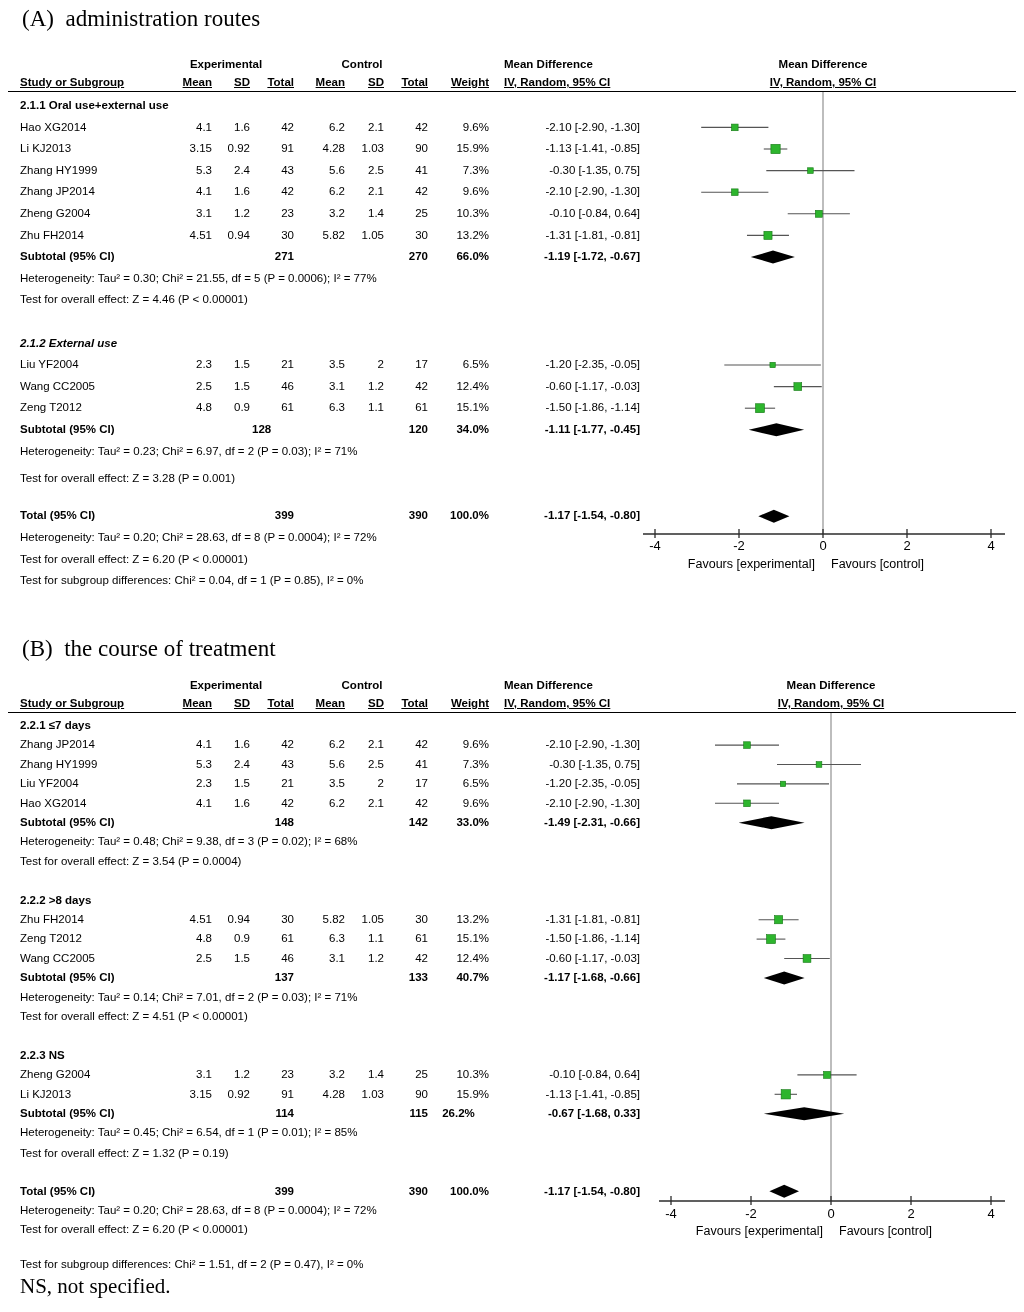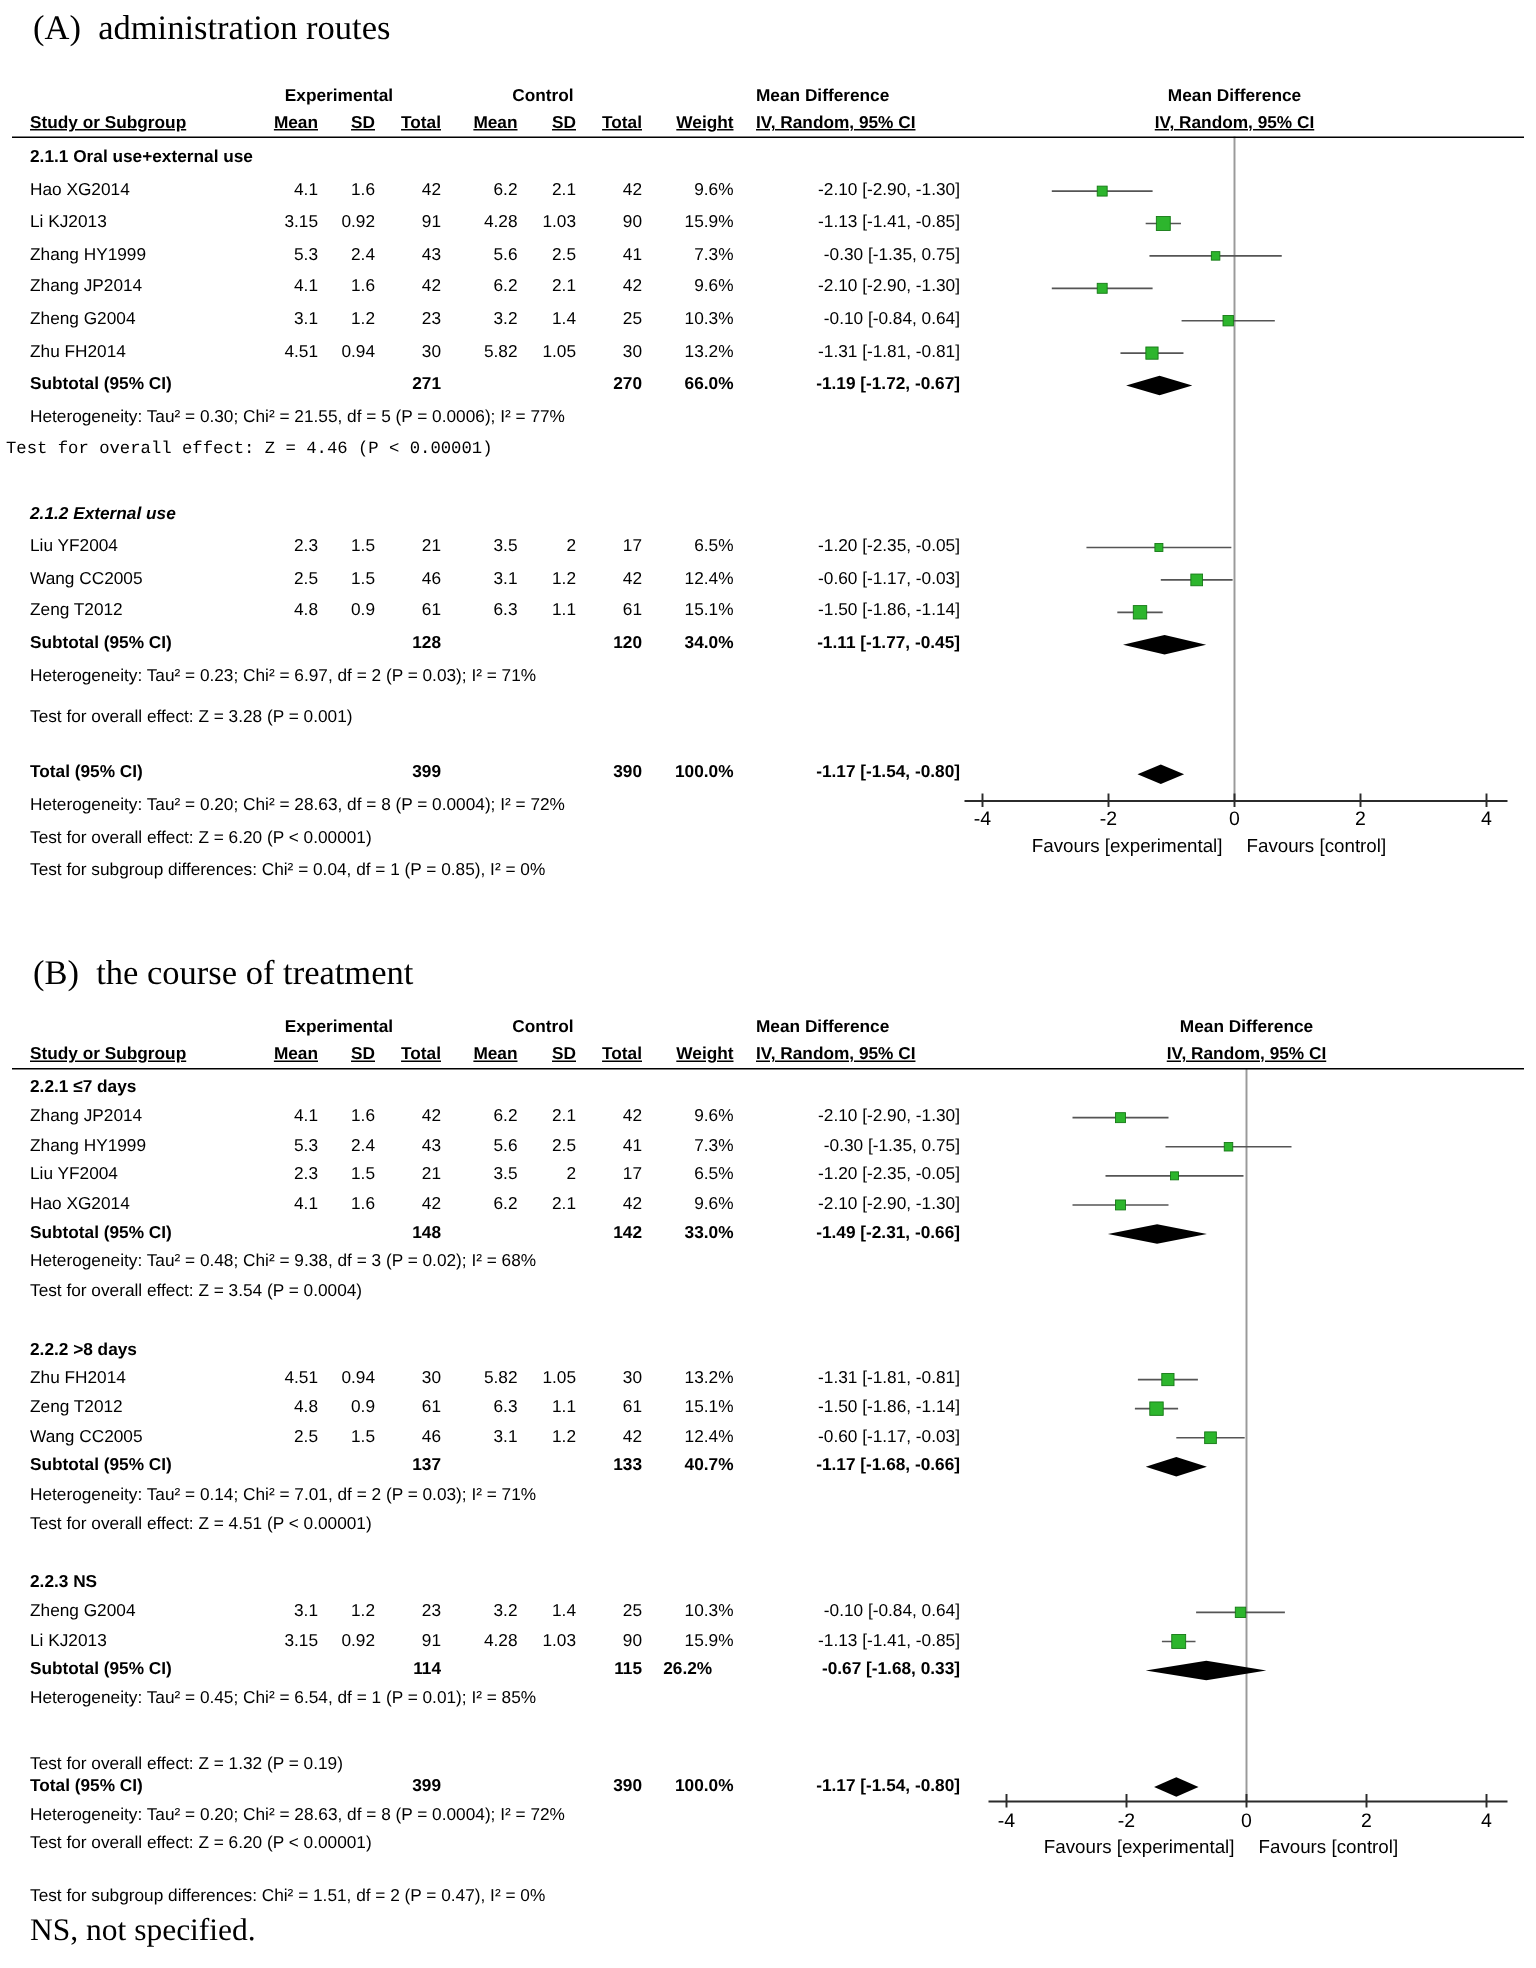--- a/index.html
+++ b/index.html
@@ -153,21 +153,21 @@
         <span class="cellspan" style="left: 20px; width: 230px; text-align: left; font-weight: bold;">Subtotal (95% CI)</span>
         <span class="cellspan" style="left: 252px; width: 42px; text-align: right; font-weight: bold;">271</span>
         <span class="cellspan" style="left: 386px; width: 42px; text-align: right; font-weight: bold;">270</span>
         <span class="cellspan" style="left: 428px; width: 61px; text-align: right; font-weight: bold;">66.0%</span>
         <span class="cellspan" style="left: 492px; width: 148px; text-align: right; font-weight: bold;">-1.19 [-1.72, -0.67]</span>
       </div>
       <div class="row" style="top: 267.8px; height: 21.6px; line-height: 21.6px;">
         <span class="cellspan" style="left: 20px;">Heterogeneity: Tau² = 0.30; Chi² = 21.55, df = 5 (P = 0.0006); I² = 77%</span>
       </div>
       <div class="row" style="top: 289.4px; height: 21.6px; line-height: 21.6px;">
-        <span class="cellspan" style="left: 4px; font-family: Liberation Mono, monospace;">Test for overall effect: Z = 4.46 (P &lt; 0.00001)</span>
+        <span class="cellspan" style="left: 20px;">Test for overall effect: Z = 4.46 (P &lt; 0.00001)</span>
       </div>
       <div class="row" style="top: 332.6px; height: 21.6px; line-height: 21.6px;">
         <span class="cellspan" style="left: 20px; font-weight: bold; font-style: italic;">2.1.2 External use</span>
       </div>
       <div class="row" style="top: 354.2px; height: 21.6px; line-height: 21.6px;">
         <span class="cellspan" style="left: 20px; width: 230px; text-align: left;">Liu YF2004</span>
         <span class="cellspan" style="left: 158px; width: 54px; text-align: right;">2.3</span>
         <span class="cellspan" style="left: 214px; width: 36px; text-align: right;">1.5</span>
         <span class="cellspan" style="left: 252px; width: 42px; text-align: right;">21</span>
         <span class="cellspan" style="left: 296px; width: 49px; text-align: right;">3.5</span>
@@ -193,21 +193,21 @@
         <span class="cellspan" style="left: 214px; width: 36px; text-align: right;">0.9</span>
         <span class="cellspan" style="left: 252px; width: 42px; text-align: right;">61</span>
         <span class="cellspan" style="left: 296px; width: 49px; text-align: right;">6.3</span>
         <span class="cellspan" style="left: 347px; width: 37px; text-align: right;">1.1</span>
         <span class="cellspan" style="left: 386px; width: 42px; text-align: right;">61</span>
         <span class="cellspan" style="left: 428px; width: 61px; text-align: right;">15.1%</span>
         <span class="cellspan" style="left: 492px; width: 148px; text-align: right;">-1.50 [-1.86, -1.14]</span>
       </div>
       <div class="row" style="top: 419px; height: 21.6px; line-height: 21.6px;">
         <span class="cellspan" style="left: 20px; width: 230px; text-align: left; font-weight: bold;">Subtotal (95% CI)</span>
-        <span class="cellspan" style="left: 252px; width: 42px; text-align: right; font-weight: bold;">128</span>
+        <span class="cellspan" style="left: 252px; width: 42px; font-weight: bold;">128</span>
         <span class="cellspan" style="left: 386px; width: 42px; text-align: right; font-weight: bold;">120</span>
         <span class="cellspan" style="left: 428px; width: 61px; text-align: right; font-weight: bold;">34.0%</span>
         <span class="cellspan" style="left: 492px; width: 148px; text-align: right; font-weight: bold;">-1.11 [-1.77, -0.45]</span>
       </div>
       <div class="row" style="top: 440.6px; height: 21.6px; line-height: 21.6px;">
         <span class="cellspan" style="left: 20px;">Heterogeneity: Tau² = 0.23; Chi² = 6.97, df = 2 (P = 0.03); I² = 71%</span>
       </div>
       <div class="row" style="top: 468px; height: 21.6px; line-height: 21.6px;">
         <span class="cellspan" style="left: 20px;">Test for overall effect: Z = 3.28 (P = 0.001)</span>
       </div>
@@ -426,21 +426,21 @@
       <div class="row" style="top: 474px; height: 19.4px; line-height: 19.4px;">
         <span class="cellspan" style="left: 20px; width: 230px; text-align: left; font-weight: bold;">Subtotal (95% CI)</span>
         <span class="cellspan" style="left: 252px; width: 42px; text-align: right; font-weight: bold;">114</span>
         <span class="cellspan" style="left: 386px; width: 42px; text-align: right; font-weight: bold;">115</span>
         <span class="cellspan" style="left: 428px; width: 61px; text-align: center; font-weight: bold;">26.2%</span>
         <span class="cellspan" style="left: 492px; width: 148px; text-align: right; font-weight: bold;">-0.67 [-1.68, 0.33]</span>
       </div>
       <div class="row" style="top: 493.4px; height: 19.4px; line-height: 19.4px;">
         <span class="cellspan" style="left: 20px;">Heterogeneity: Tau² = 0.45; Chi² = 6.54, df = 1 (P = 0.01); I² = 85%</span>
       </div>
-      <div class="row" style="top: 537px; height: 19.4px; line-height: 19.4px;">
+      <div class="row" style="top: 514px; height: 19.4px; line-height: 19.4px;">
         <span class="cellspan" style="left: 20px;">Test for overall effect: Z = 1.32 (P = 0.19)</span>
       </div>
       <div class="row" style="top: 551.6px; height: 19.4px; line-height: 19.4px;">
         <span class="cellspan" style="left: 20px; width: 230px; text-align: left; font-weight: bold;">Total (95% CI)</span>
         <span class="cellspan" style="left: 252px; width: 42px; text-align: right; font-weight: bold;">399</span>
         <span class="cellspan" style="left: 386px; width: 42px; text-align: right; font-weight: bold;">390</span>
         <span class="cellspan" style="left: 428px; width: 61px; text-align: right; font-weight: bold;">100.0%</span>
         <span class="cellspan" style="left: 492px; width: 148px; text-align: right; font-weight: bold;">-1.17 [-1.54, -0.80]</span>
       </div>
       <div class="row" style="top: 571px; height: 19.4px; line-height: 19.4px;">

